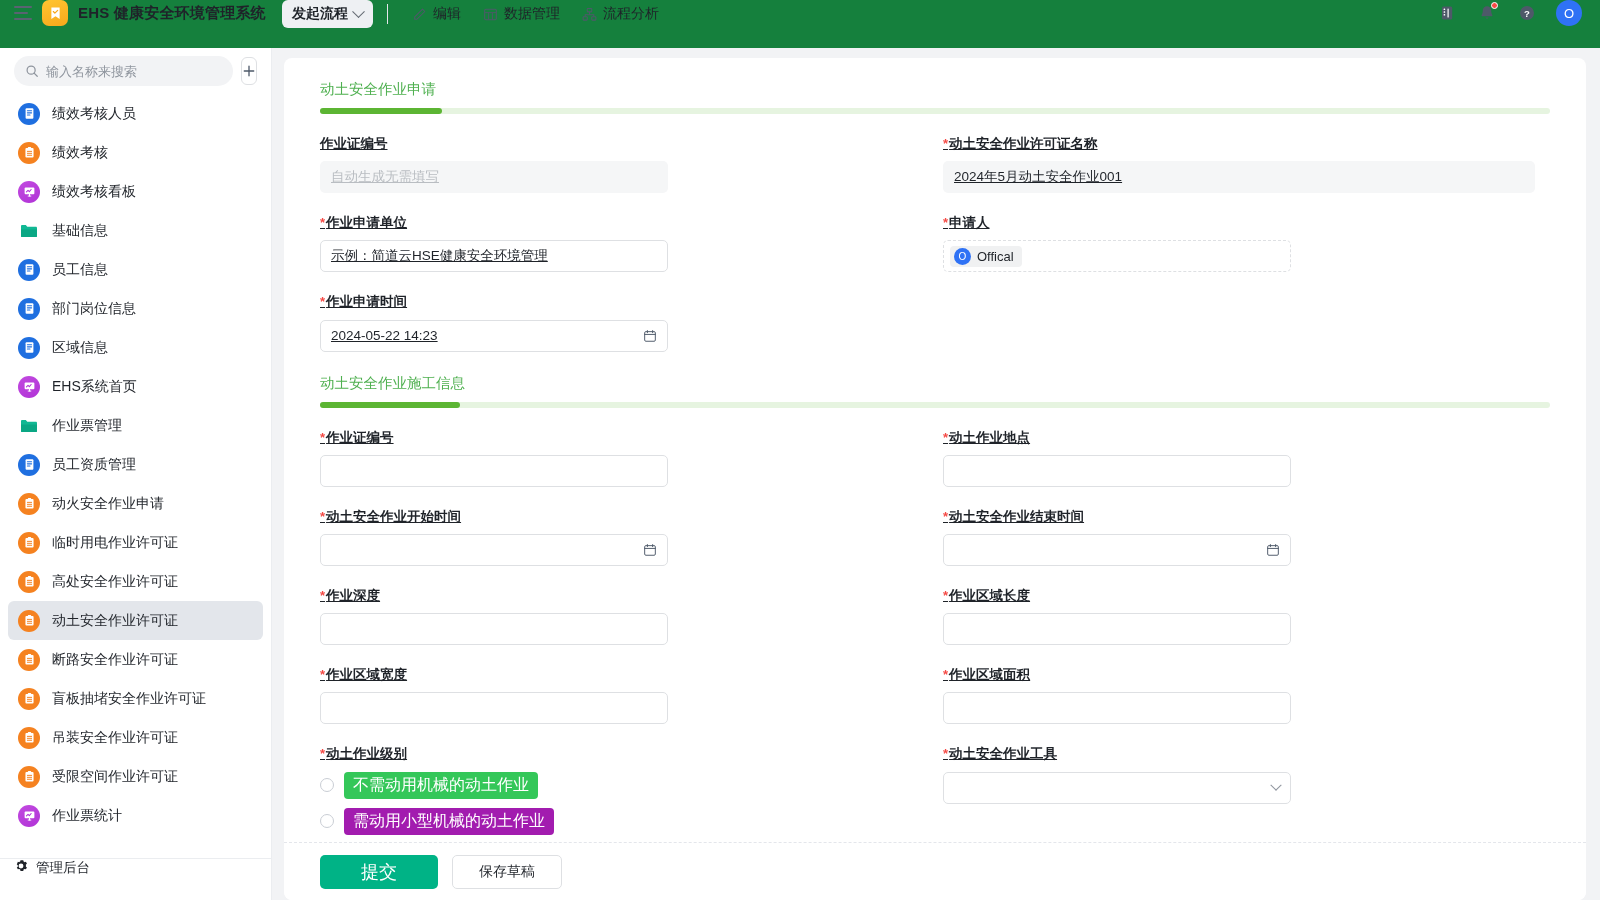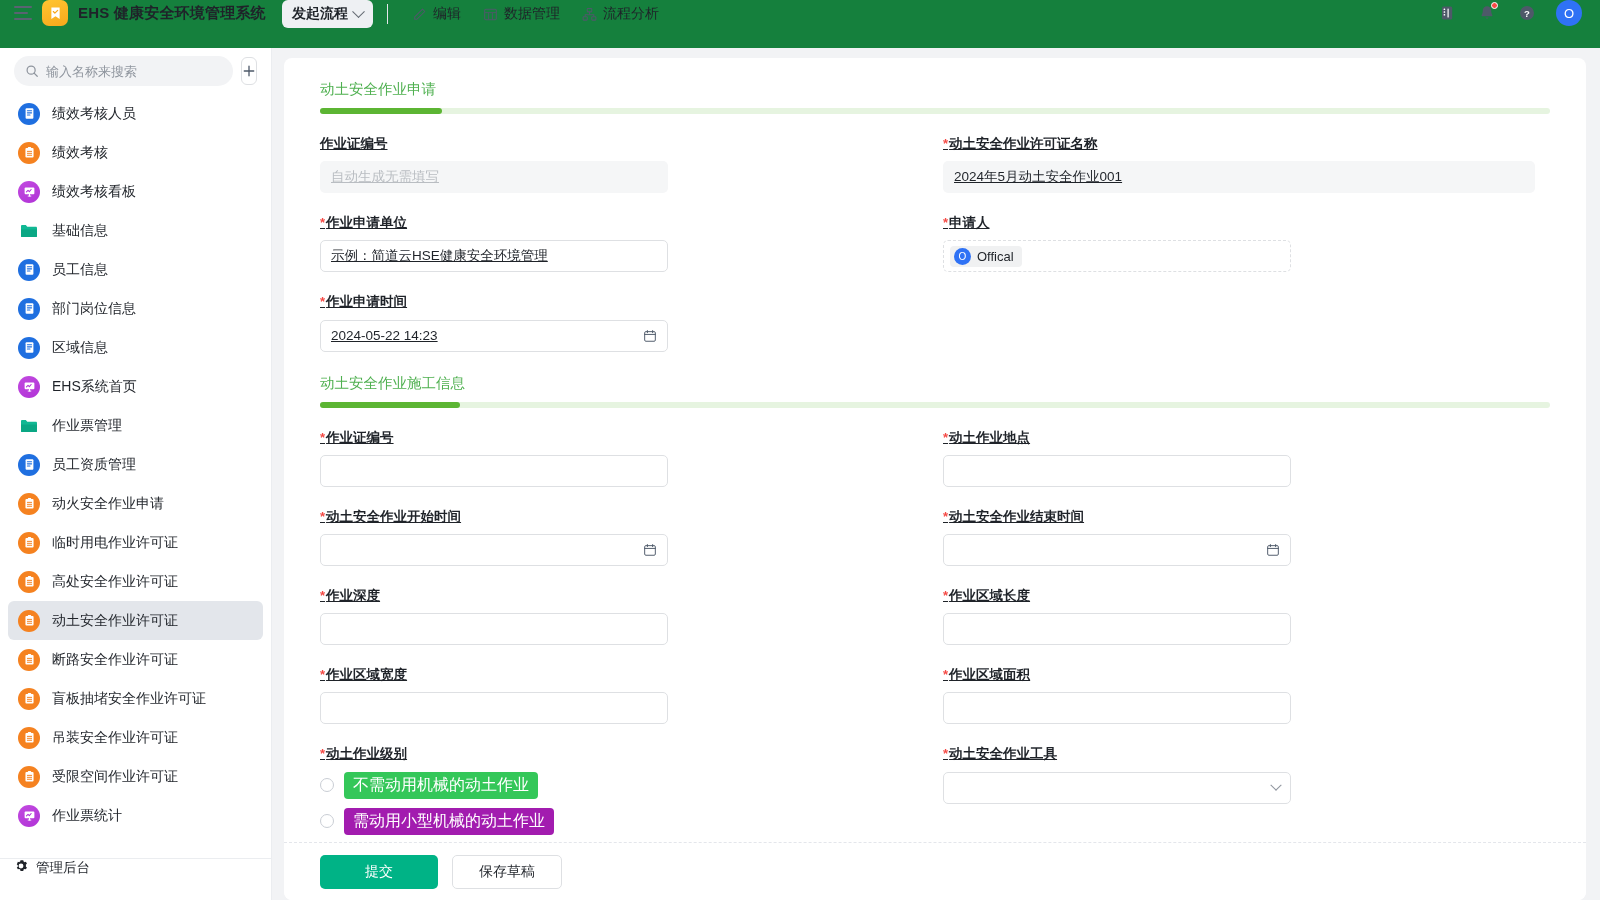--- a/index.html
+++ b/index.html
@@ -145,21 +145,21 @@
     background: #fff; display: flex; align-items: center; padding: 0 10px; cursor: pointer;
   }
   .sel-chev { margin-left: auto; width: 8px; height: 8px; border-right: 1.4px solid #8f959e; border-bottom: 1.4px solid #8f959e; transform: rotate(45deg) translate(-2px,-2px); }
 
   .footer-bar {
     height: 58px; min-height: 58px; border-top: 1px dashed #e4e6eb;
     display: flex; align-items: center; gap: 14px; padding-left: 36px; background: #fff;
   }
   .btn-primary {
     background: #00b386; color: #fff; border: none; border-radius: 5px;
-    width: 118px; height: 34px; font-size: 14px; cursor: pointer; font-family: inherit;
+    width: 118px; height: 34px; font-size: 18px; cursor: pointer; font-family: inherit;
   }
   .btn-ghost {
     background: #fff; color: #1f2329; border: 1px solid #dee0e3; border-radius: 5px;
     width: 110px; height: 34px; font-size: 14px; cursor: pointer; font-family: inherit;
   }
 </style>
 </head>
 <body>
 
 <div class="topbar">

